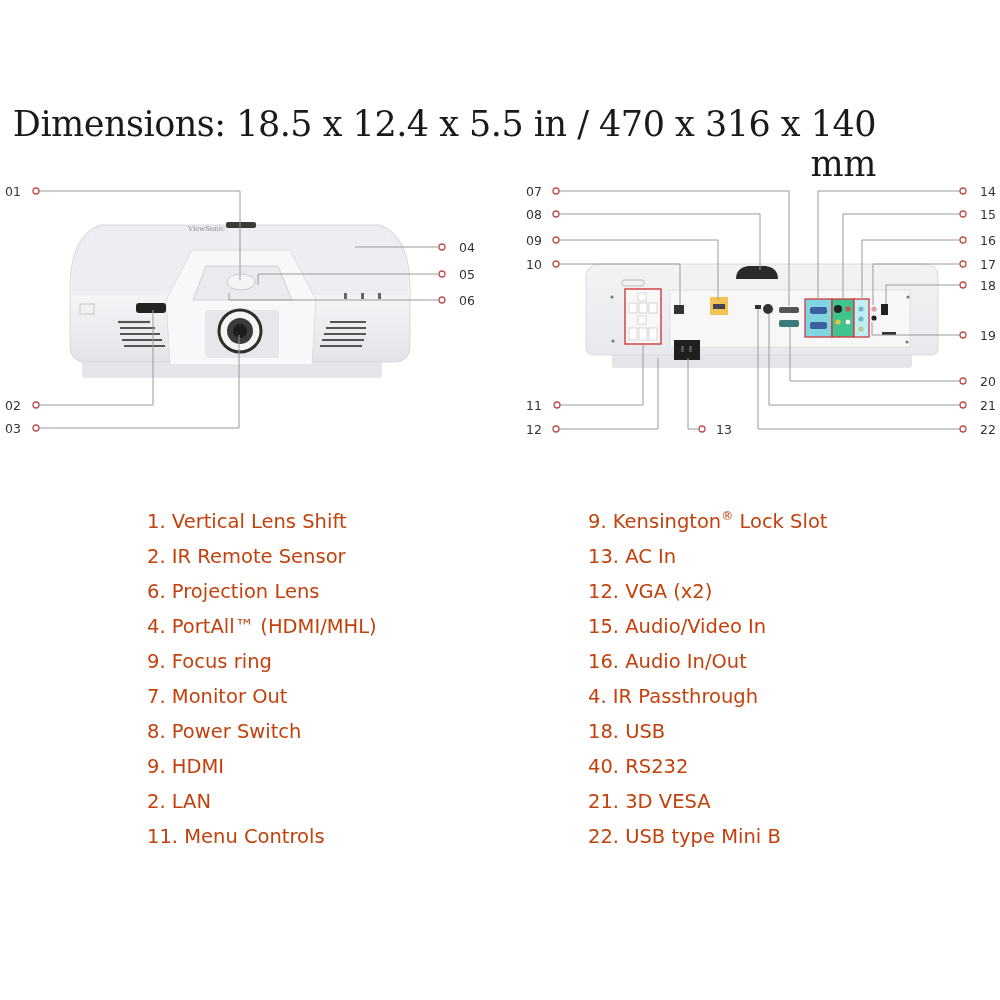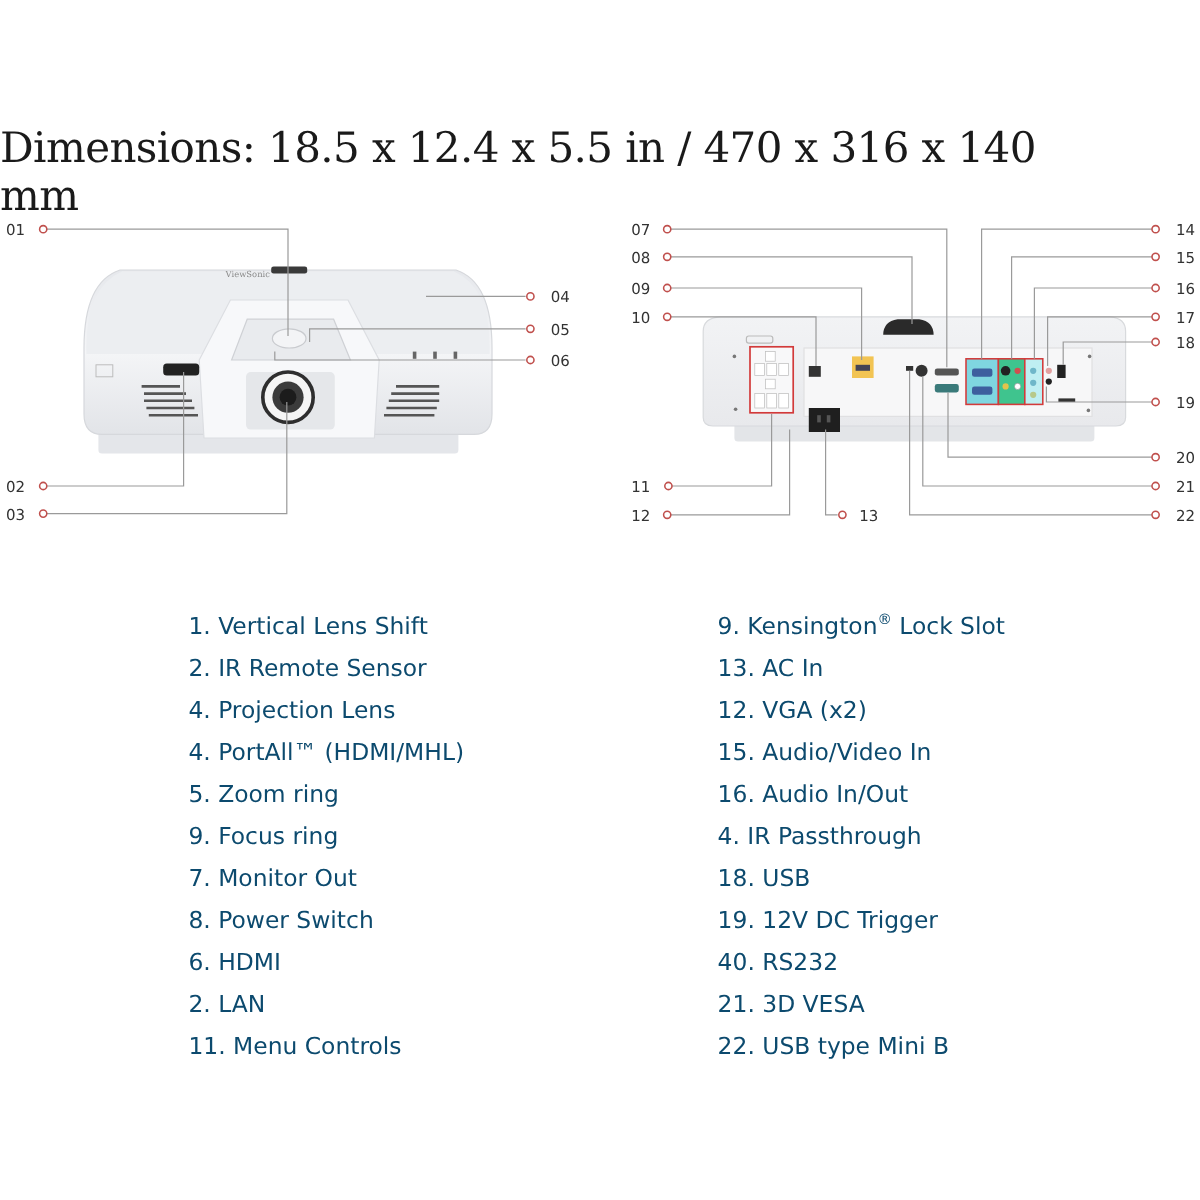--- a/index.html
+++ b/index.html
@@ -1,23 +1,23 @@
 <!DOCTYPE html>
 <html><head>
 <meta charset="utf-8">
 <style>
   html, body { margin: 0; padding: 0; background: #ffffff; }
   body { width: 1000px; height: 1000px; position: relative; overflow: hidden; font-family: "DejaVu Sans", sans-serif; }
   .title {
-    position: absolute; left: 0; top: 104px; width: 876px; text-align: left;
+    position: absolute; left: 0; top: 104px; width: 876px; text-align: right;
     font-family: "DejaVu Serif", serif; font-size: 35px; color: #1a1a1a; letter-spacing: -0.5px;
   }
   svg.diagram { position: absolute; left: 0; top: 0; }
   .callout-num { font-family: "DejaVu Sans", sans-serif; font-size: 12.5px; fill: #333333; }
-  .list { position: absolute; font-family: "DejaVu Sans", sans-serif; font-size: 19.5px; color: #0c4a6e; margin-left: 10px; }
+  .list { position: absolute; font-family: "DejaVu Sans", sans-serif; font-size: 19.5px; color: #c2410c; }
   .list .item { height: 35px; line-height: 35px; white-space: nowrap; }
   .list .item sup { font-size: 12px; vertical-align: 8px; line-height: 0; }
   .list-left { left: 147px; top: 504px; }
   .list-right { left: 588px; top: 504px; }
 </style>
 </head>
 <body>
 
 <div class="title">Dimensions: 18.5 x 12.4 x 5.5 in / 470 x 316 x 140 mm</div>
 
@@ -262,36 +262,34 @@
   </g>
   <g>
     <circle cx="963" cy="429" r="3" fill="#fff" stroke="#c0504d" stroke-width="1.3"></circle>
     <text class="callout-num" x="980" y="434">22</text>
   </g>
 </svg>
 
 <div class="list list-left">
   <div class="item">1. Vertical Lens Shift</div>
   <div class="item">2. IR Remote Sensor</div>
-  <div class="item">4. Projection Lens</div>
+  <div class="item">6. Projection Lens</div>
   <div class="item">4. PortAll™ (HDMI/MHL)</div>
-  <div class="item">5. Zoom ring</div>
   <div class="item">9. Focus ring</div>
   <div class="item">7. Monitor Out</div>
   <div class="item">8. Power Switch</div>
-  <div class="item">6. HDMI</div>
+  <div class="item">9. HDMI</div>
   <div class="item">2. LAN</div>
   <div class="item">11. Menu Controls</div>
 </div>
 
 <div class="list list-right">
   <div class="item"><span>9. Kensington</span><sup>®</sup><span> Lock Slot</span></div>
   <div class="item">13. AC In</div>
   <div class="item">12. VGA (x2)</div>
   <div class="item">15. Audio/Video In</div>
   <div class="item">16. Audio In/Out</div>
   <div class="item">4. IR Passthrough</div>
   <div class="item">18. USB</div>
-  <div class="item">19. 12V DC Trigger</div>
   <div class="item">40. RS232</div>
   <div class="item">21. 3D VESA</div>
   <div class="item">22. USB type Mini B</div>
 </div>
 
 </body></html>

